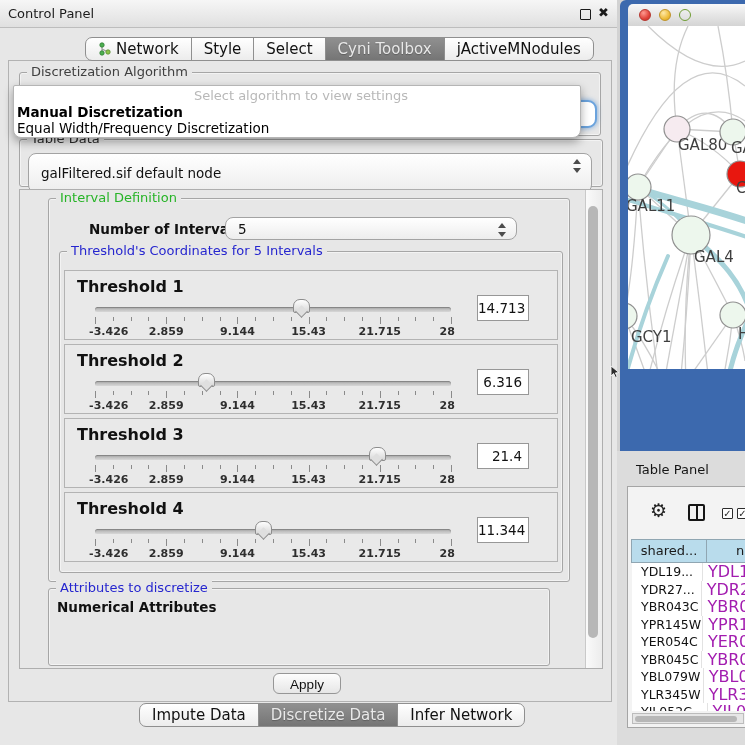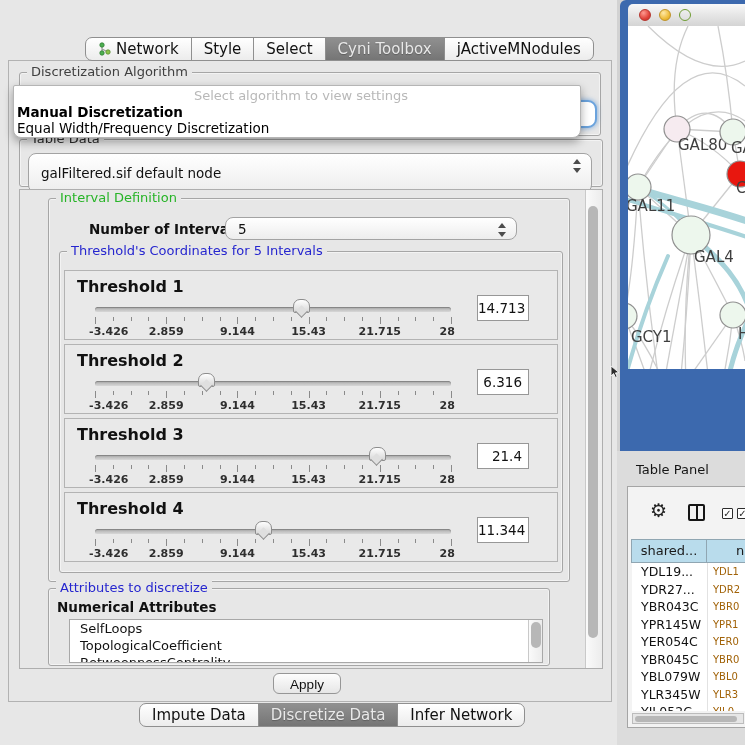--- a/index.html
+++ b/index.html
@@ -97,33 +97,38 @@
   .gear{position:absolute;left:22px;top:12px;font-size:19px;color:#1f1f1f;}
   .colicon{position:absolute;left:60px;top:17px;width:17px;height:17px;border:2px solid #151515;border-radius:2px;box-sizing:border-box;}
   .colicon::after{content:"";position:absolute;left:5.5px;top:0;width:2px;height:13px;background:#151515;}
   .cbicon{position:absolute;top:21px;width:11px;height:11px;border:1.5px solid #2c2c2c;border-radius:1px;box-sizing:border-box;font-size:10px;line-height:9px;text-align:center;color:#2c2c2c;background:#fdfdfd;}
   .tp-header{position:absolute;top:52px;left:4px;height:24px;display:flex;}
   .tp-hcell{box-sizing:border-box;width:76px;height:24px;background:#b9dcec;border:1px solid #90a6b2;margin-left:-1px;
             font-size:13px;color:#1a1a1a;text-align:center;line-height:22px;overflow:hidden;}
   .tp-body{position:absolute;top:76px;left:4px;width:114px;height:148px;background:#fff;overflow:hidden;}
   .tp-row{position:relative;height:17.5px;display:flex;}
   .tp-c1{width:76px;padding-left:9px;box-sizing:border-box;font-size:12.5px;color:#111;line-height:17.5px;overflow:hidden;white-space:nowrap;border-right:1px solid #e2e2e2;}
-  .tp-c2{padding-left:5px;font-size:10px;color:#a16207;line-height:17.5px;overflow:hidden;white-space:nowrap;}
+  .tp-c2{padding-left:5px;font-size:16px;color:#a21caf;line-height:17.5px;overflow:hidden;white-space:nowrap;}
   .hscroll{position:absolute;top:226px;left:4px;width:112px;height:11px;background:#e6e6e6;border:1px solid #bcbcbc;box-sizing:border-box;}
   .hthumb{position:absolute;left:2px;top:1.5px;width:102px;height:6px;background:#b7b7b7;border-radius:4px;}
 
   .net-label{font-size:15px;fill:#3f3f3f;}
 </style>
 </head>
 <body>
 
 <div class="stage">
 
   <section class="abs cp">
 
+    <header class="abs cp-titlebar">
+      <span class="abs cp-title">Control Panel</span>
+      <span class="abs float-icon"></span>
+      <span class="abs close-icon">✖</span>
+    </header>
 
     <nav class="abs tabstrip top-tabs">
       <div class="tab first">
         <svg width="13" height="14" viewBox="0 0 13 14">
           <path d="M4 3 L4 11 M4 7 L10 10" stroke="#9a9a9a" stroke-width="1.2" fill="none"></path>
           <circle cx="4" cy="3" r="2.2" fill="#4caf50" stroke="#2e7d32" stroke-width="0.8"></circle>
           <circle cx="4" cy="11" r="2.2" fill="#4caf50" stroke="#2e7d32" stroke-width="0.8"></circle>
           <circle cx="10" cy="10" r="2.2" fill="#8bc34a" stroke="#558b2f" stroke-width="0.8"></circle>
         </svg>
         <span>Network</span>
@@ -342,30 +347,20 @@
     </div>
     <div class="thr-value">11.344</div>
   </div>
               </div>
           </div>
         </div>
 
         <div class="group" style="left:28px;top:398px;width:500px;height:76px;">
           <span class="gtitle blue">Attributes to discretize</span>
           <div class="abs" style="left:8px;top:10px;font-size:13.5px;font-weight:bold;color:#111;">Numerical Attributes</div>
-          <div class="attr-list" style="left:20px;top:30px;width:472px;height:42px;">
-            <div id="attr-items">
-                <div class="list-item">SelfLoops</div>
-                <div class="list-item">TopologicalCoefficient</div>
-                <div class="list-item">BetweennessCentrality</div>
-              </div>
-            <div class="vscroll" style="width:13px;">
-              <div class="vthumb" style="top:2px;height:26px;left:1.5px;"></div>
-            </div>
-          </div>
         </div>
       </div>
 
       <button class="abs apply-btn">Apply</button>
     </div>
 
     <nav class="abs tabstrip bottom-tabs">
       <div class="tab first">
           <span>Impute Data</span>
         </div>

